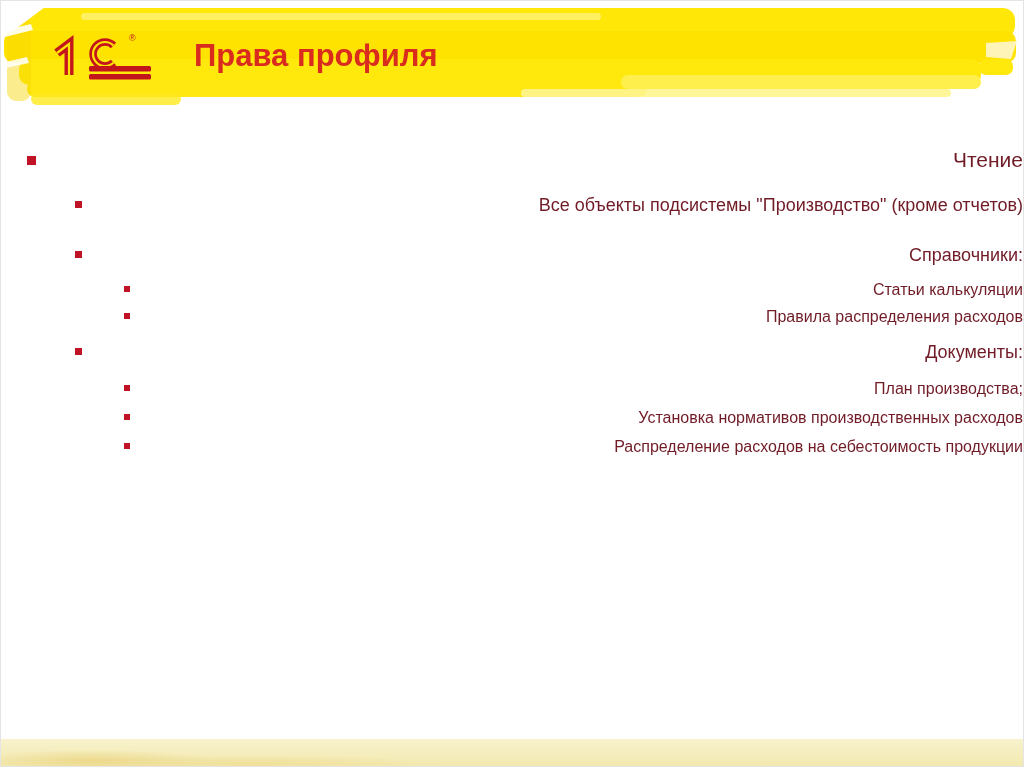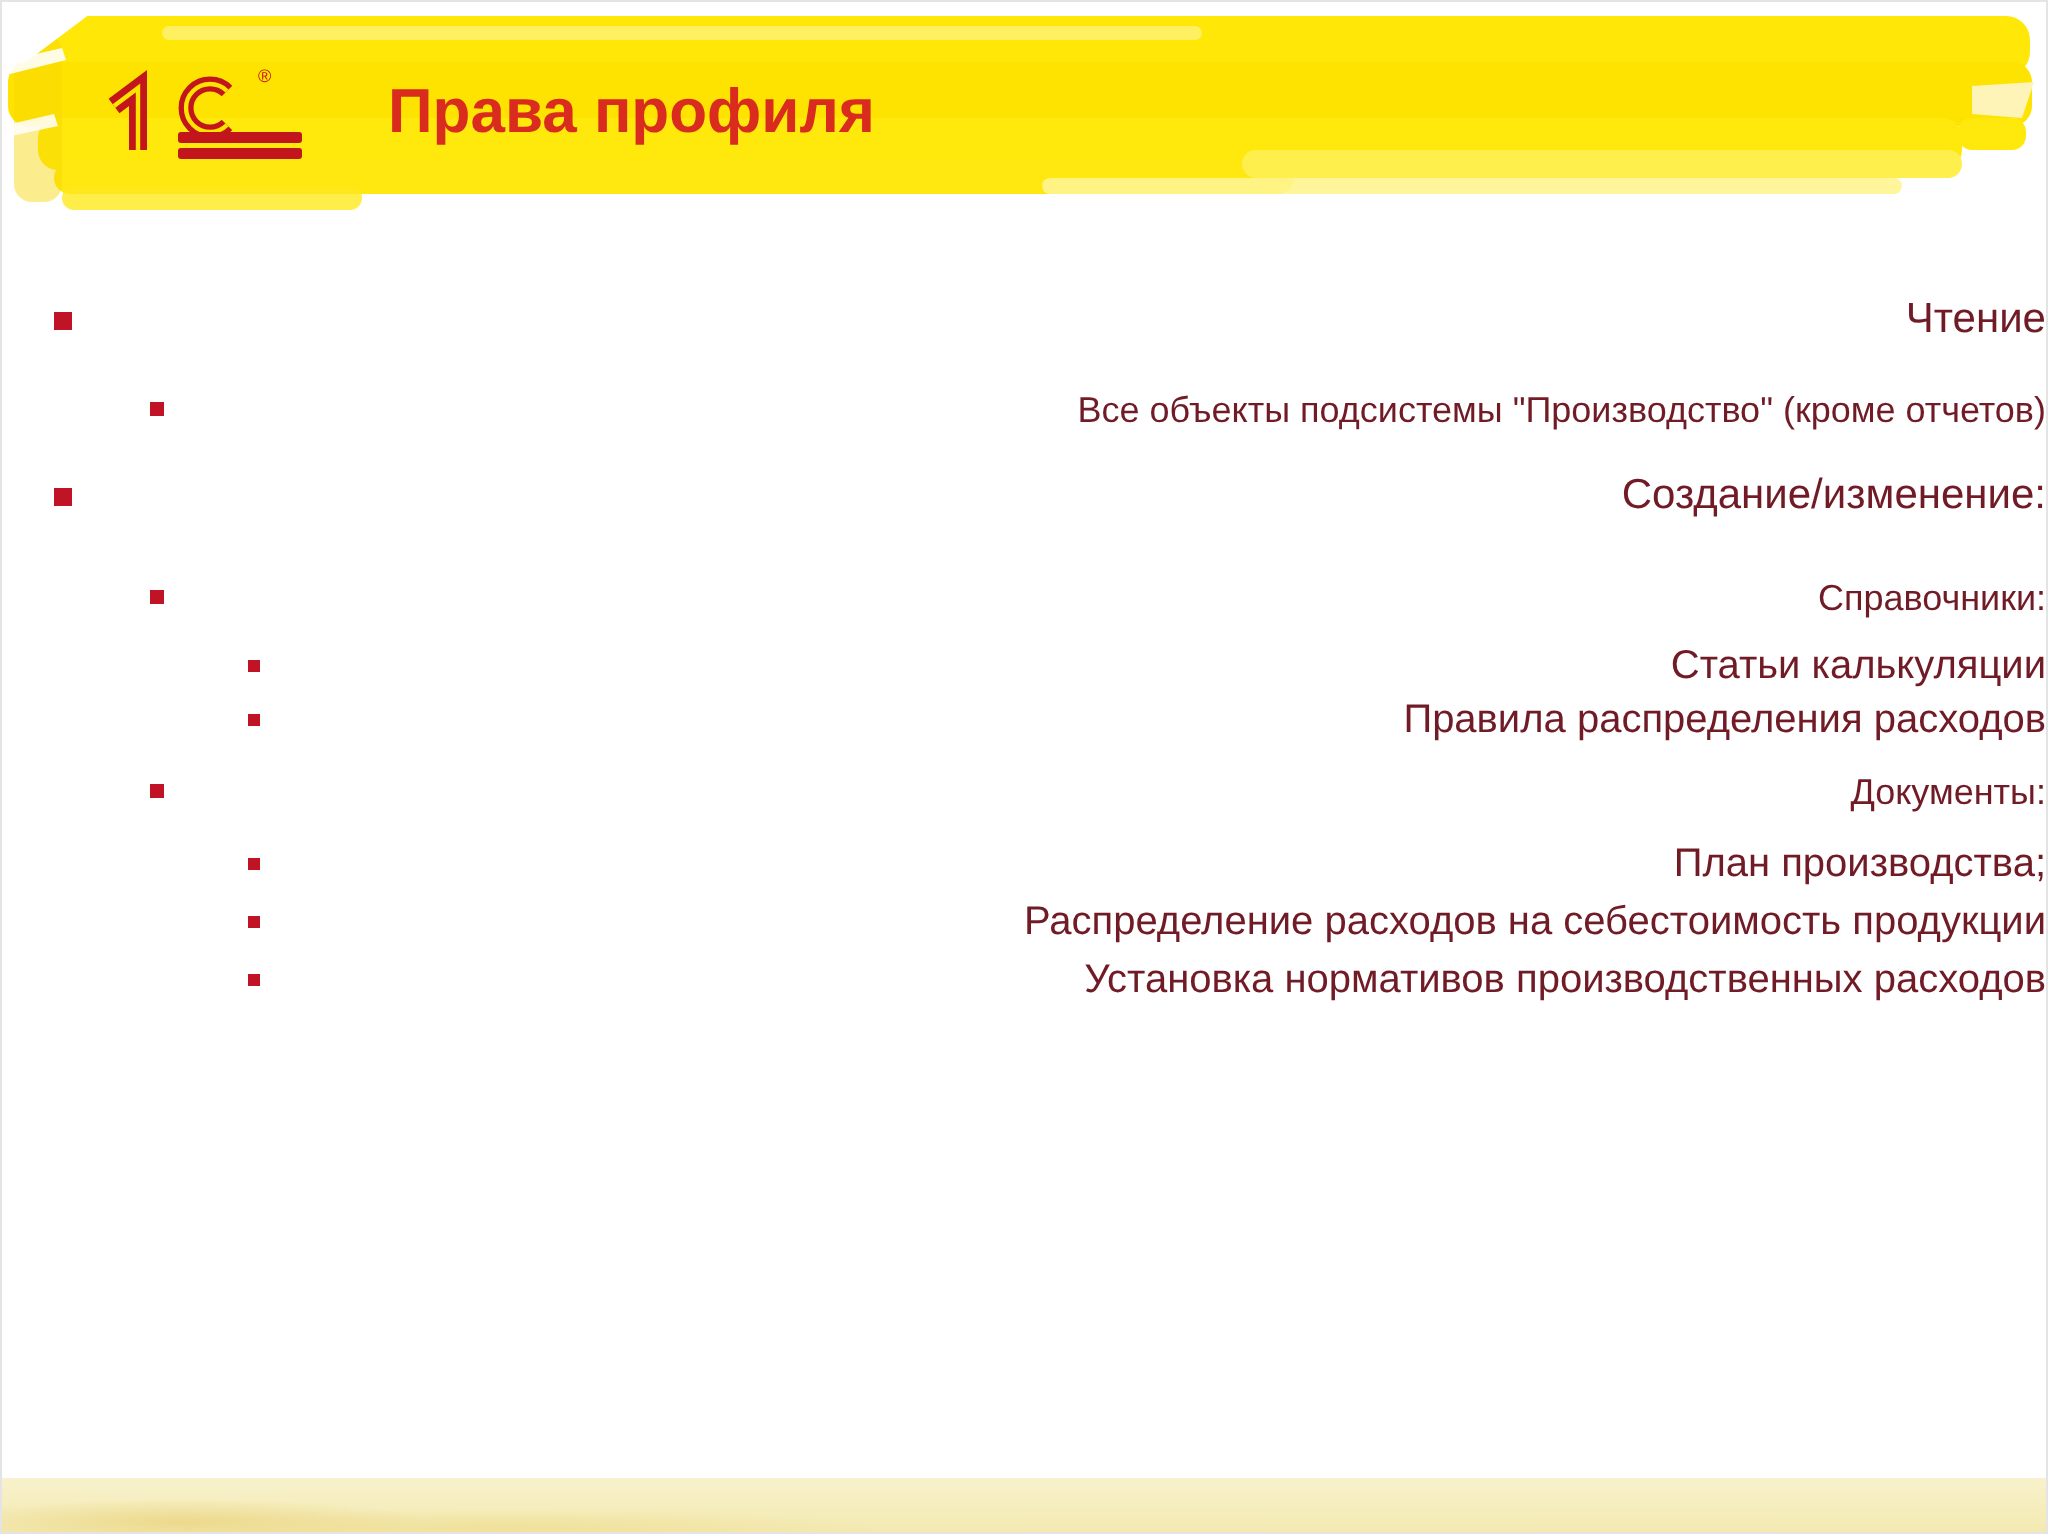--- a/index.html
+++ b/index.html
@@ -19,21 +19,21 @@
     font-size:31px;font-weight:bold;color:#da2c1e;
     white-space:nowrap;z-index:3;
   }
   .bullets{
     position:absolute;left:0;top:147px;width:100%;
     margin:0;padding:0;list-style:none;
   }
   .bullets li{position:relative;color:#701b26;text-align:right;}
   .lvl1{font-size:21px;line-height:24px;padding-left:57px;}
   .lvl2{font-size:18px;line-height:22px;padding-left:103px;}
-  .lvl3{font-size:20px;line-height:19px;padding-left:68px;}
+  .lvl3{font-size:16px;line-height:19px;padding-left:68px;}
   .mk{position:absolute;background:#c01325;}
   .lvl1 > .mk{left:26px;top:8px;width:9px;height:9px;}
   .lvl2 > .mk{left:74px;top:7px;width:7px;height:7px;}
   .lvl3 > .mk{left:123px;top:6px;width:6px;height:6px;}
   .footer{
     position:absolute;left:0;bottom:0;width:100%;height:27px;
     background:
       radial-gradient(ellipse 170px 16px at 90px 22px, #ecd98c 0%, rgba(236,217,140,0) 72%),
       radial-gradient(ellipse 260px 13px at 250px 25px, #f0e09a 0%, rgba(240,224,154,0) 72%),
       linear-gradient(#f8f2cd, #f3e9b0);
@@ -79,24 +79,20 @@
 
   <ul class="bullets">
     <li class="lvl1" style="margin-top:0">
       <span class="mk"></span>
       <span>Чтение</span>
     </li>
     <li class="lvl2" style="margin-top:22px">
       <span class="mk"></span>
       <span>Все объекты подсистемы "Производство" (кроме отчетов)</span>
     </li>
-    <li class="lvl1" style="margin-top:20px">
-      <span class="mk"></span>
-      <span>Создание/изменение:</span>
-    </li>
     <li class="lvl2" style="margin-top:28px">
       <span class="mk"></span>
       <span>Справочники:</span>
     </li>
     <li class="lvl3" style="margin-top:14px">
       <span class="mk"></span>
       <span>Статьи калькуляции</span>
     </li>
     <li class="lvl3" style="margin-top:8px">
       <span class="mk"></span>
@@ -105,23 +101,23 @@
     <li class="lvl2" style="margin-top:15px">
       <span class="mk"></span>
       <span>Документы:</span>
     </li>
     <li class="lvl3" style="margin-top:16px">
       <span class="mk"></span>
       <span>План производства;</span>
     </li>
     <li class="lvl3" style="margin-top:10px">
       <span class="mk"></span>
-      <span>Распределение расходов на себестоимость продукции</span>
+      <span>Установка нормативов производственных расходов</span>
     </li>
     <li class="lvl3" style="margin-top:10px">
       <span class="mk"></span>
-      <span>Установка нормативов производственных расходов</span>
+      <span>Распределение расходов на себестоимость продукции</span>
     </li>
   </ul>
 
   <div class="footer"></div>
 
 </div>
 
 </body></html>

